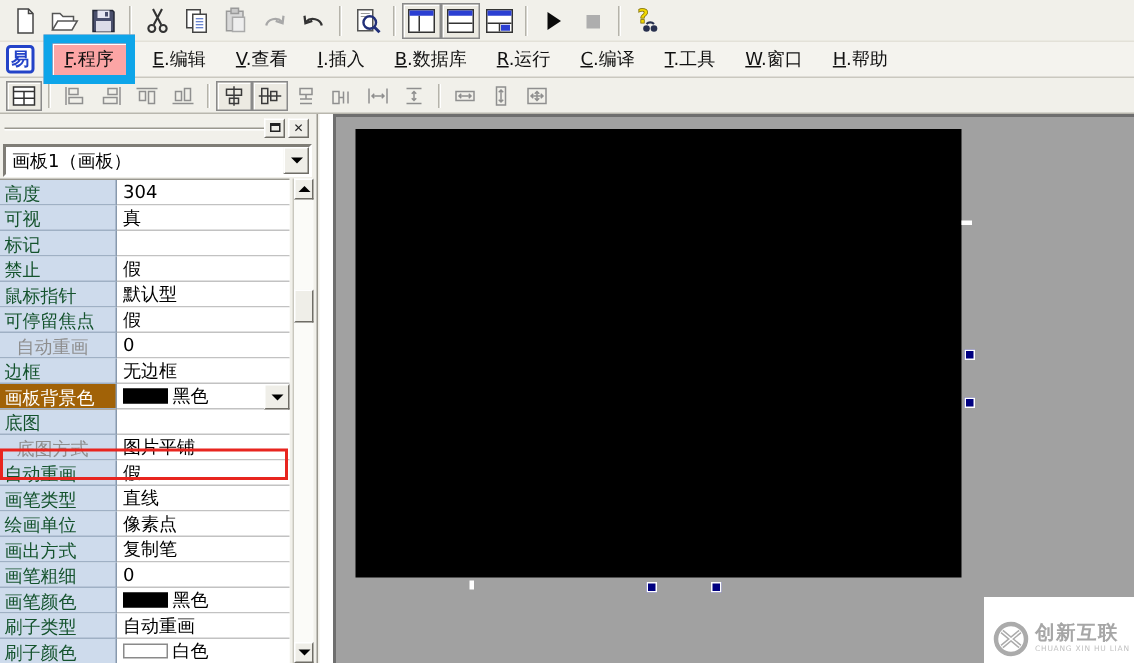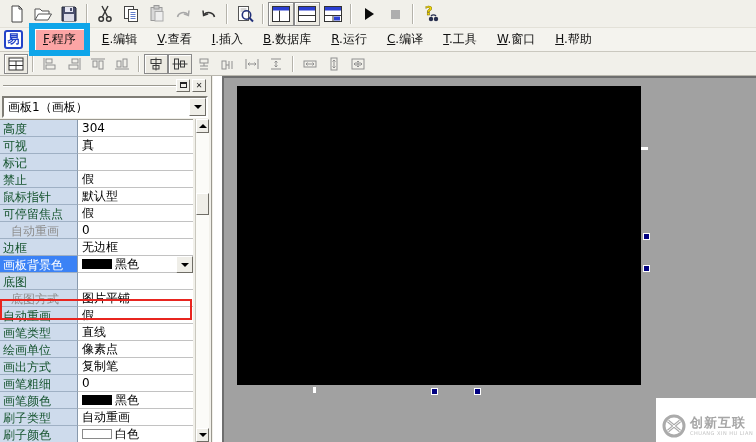--- a/index.html
+++ b/index.html
@@ -49,21 +49,21 @@
            display:flex; align-items:center; justify-content:center; }
   .arrow-down { width:0; height:0; border-left:4px solid transparent; border-right:4px solid transparent;
                 border-top:4px solid #000; }
 
   #grid { position:absolute; top:43px; left:0; width:193px; bottom:0; background:#fff;
           border-top:1px solid #9a988f; }
   .prow { display:flex; height:17px; }
   .plabel { width:78px; background:#cedbec; color:#14532d; padding:1px 3px; overflow:hidden;
             white-space:nowrap; border-bottom:1px solid #9fb0c4; border-right:1px solid #8899ad; }
   .plabel.indent { padding-left:11px; color:#8e8e8e; }
-  .plabel.sel { background:#3b82f6; color:#fff; }
+  .plabel.sel { background:#a16207; color:#fff; }
   .pvalue { flex:1; background:#fff; color:#000; padding:1px 4px; border-bottom:1px solid #c2c2c2;
             display:flex; align-items:center; overflow:hidden; white-space:nowrap; }
   .swatch { display:inline-block; width:30px; height:10px; border:1px solid #000; margin-right:3px; flex:none; }
   .pvalue .ddbtn { position:absolute; right:0; top:0; width:17px; height:17px; }
   #highlight-box { position:absolute; left:0px; top:179px; width:192px; height:21px;
                    border:2px solid #e8251f; pointer-events:none; }
 
   
   #vscroll { position:absolute; top:43px; right:2px; width:14px; bottom:0; background:#fbfbf8;
              border-left:1px solid #c9c7be; }

